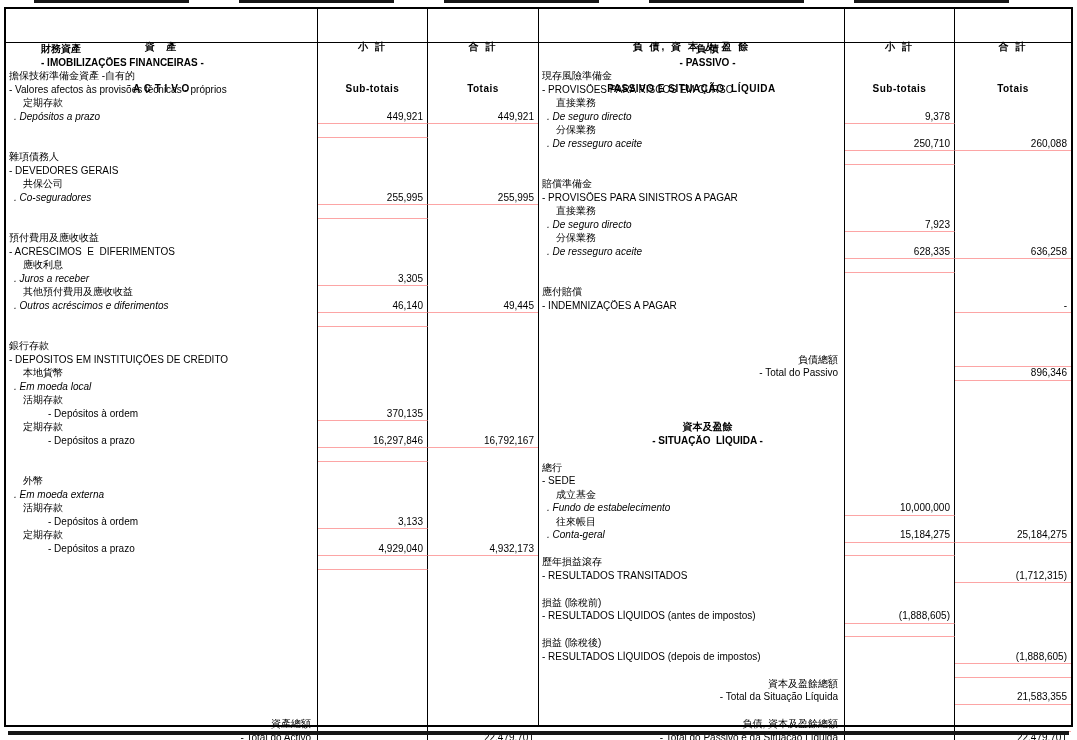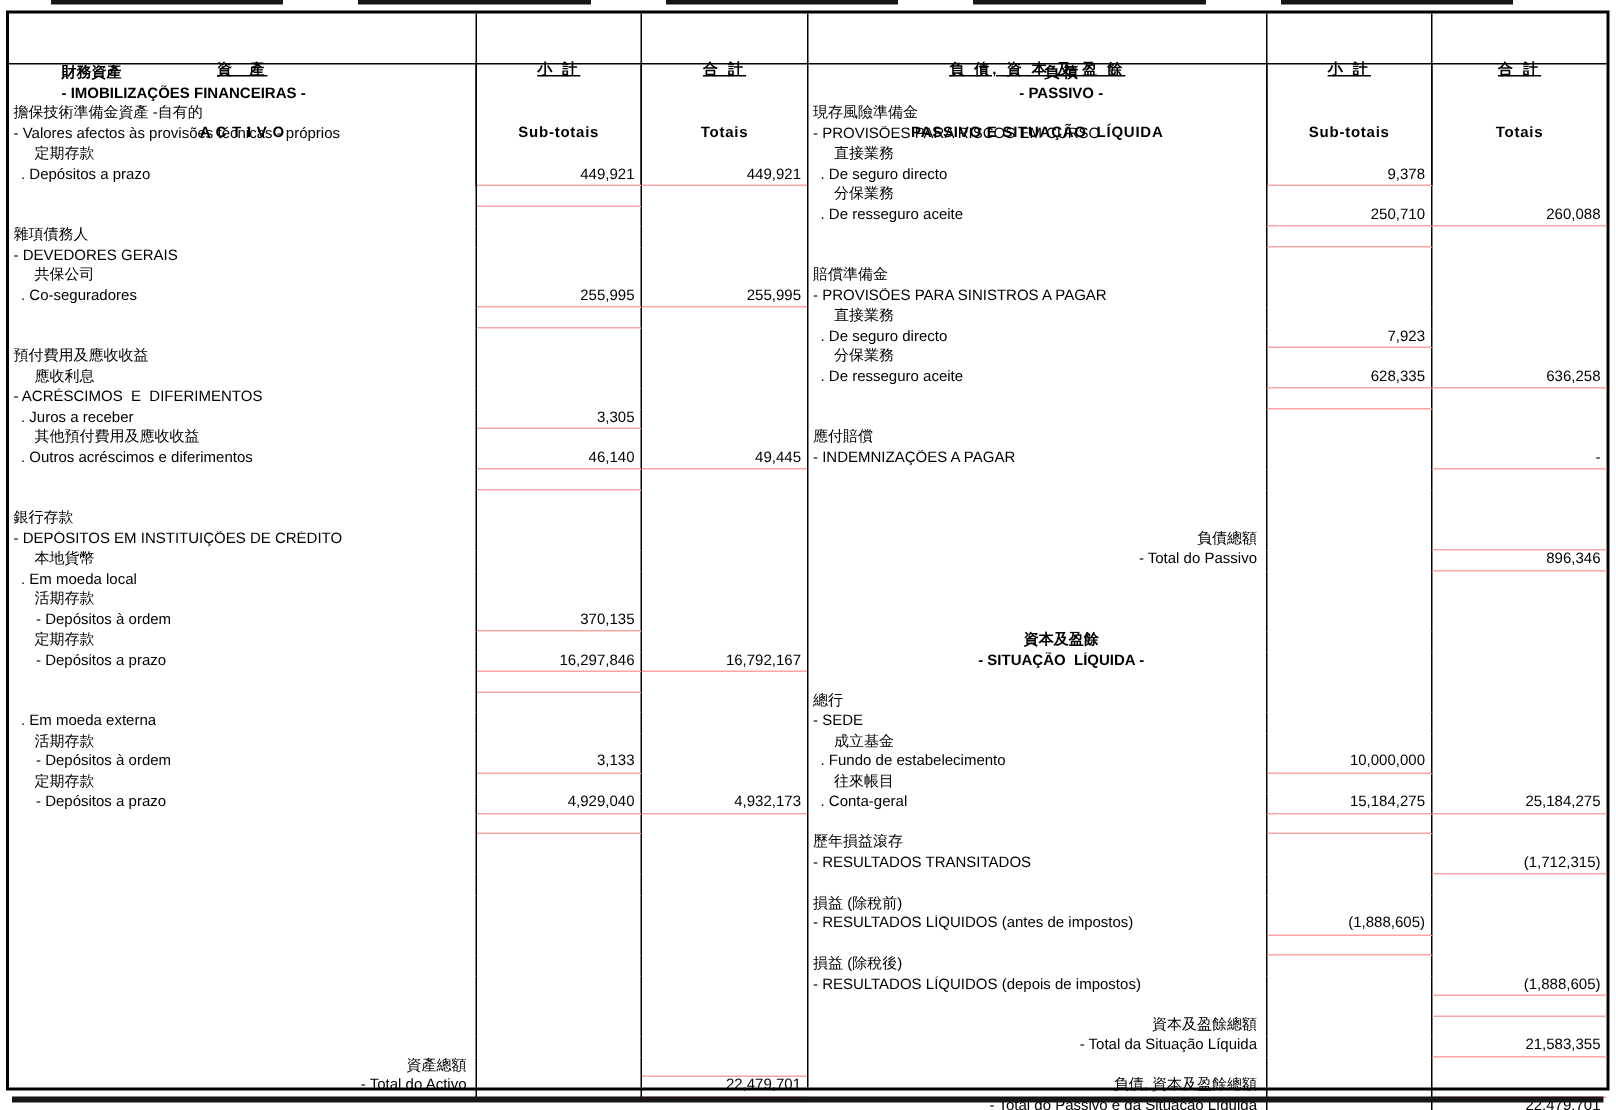--- a/index.html
+++ b/index.html
@@ -33,39 +33,39 @@
   .half-left .thead, .half-left .trow { grid-template-columns: 312px 110px 1fr; }
   .half-right .thead, .half-right .trow { grid-template-columns: 306px 110px 1fr; }
 
   .th {
     border-right: 1px solid #000;
     text-align: center; font-weight: bold;
     font-size: 10px; line-height: 14px; padding-top: 3px;
     white-space: pre;
   }
   .th:last-child { border-right: none; }
-  .th .cn { display: block; letter-spacing: 2px; text-decoration: underline; }
+  .th .cn { display: block; letter-spacing: 2px; }
   .th .pt { display: block; letter-spacing: 0.5px; }
 
   .tbody { flex: 1; display: grid; grid-auto-rows: 1fr; }
   .trow { display: grid; }
   .cell {
     border-right: 1px solid #000;
     font-size: 10px; line-height: 12.5px;
     white-space: pre; overflow: hidden;
   }
   .cell:last-child { border-right: none; }
   .c-label { padding-left: 3px; }
   .c-num { text-align: right; padding-right: 4px; }
   .bline { border-bottom: 1px solid #fca5a5; }
   .bold { font-weight: bold; margin-left: 32px; }
   .a-c { text-align: center; padding-left: 0; }
   .a-r { text-align: right; padding-right: 6px; }
-  .i1 { padding-left: 8px; }
-  .i2 { padding-left: 18px; }
+  .i1 { padding-left: 8px; font-style: italic; }
+  .i2 { padding-left: 2px; margin-left: 40px; }
   .i3 { padding-left: 17px; }
 </style>
 </head>
 <body>
 
 <div class="sheet">
   <div class="scan-top"></div>
 
   <div class="table-wrap">
 
@@ -154,26 +154,26 @@
             <div class="cell c-label"></div>
             <div class="cell c-num"></div>
             <div class="cell c-num"></div>
           </div>
           <div class="trow">
             <div class="cell c-label">預付費用及應收收益</div>
             <div class="cell c-num"></div>
             <div class="cell c-num"></div>
           </div>
           <div class="trow">
+            <div class="cell c-label">- ACRÉSCIMOS  E  DIFERIMENTOS</div>
+            <div class="cell c-num"></div>
+            <div class="cell c-num"></div>
+          </div>
+          <div class="trow">
             <div class="cell c-label i3">應收利息</div>
-            <div class="cell c-num"></div>
-            <div class="cell c-num"></div>
-          </div>
-          <div class="trow">
-            <div class="cell c-label">- ACRÉSCIMOS  E  DIFERIMENTOS</div>
             <div class="cell c-num"></div>
             <div class="cell c-num"></div>
           </div>
           <div class="trow">
             <div class="cell c-label i1">. Juros a receber</div>
             <div class="cell c-num bline">3,305</div>
             <div class="cell c-num"></div>
           </div>
           <div class="trow">
             <div class="cell c-label i3">其他預付費用及應收收益</div>
@@ -235,20 +235,25 @@
             <div class="cell c-num bline">16,297,846</div>
             <div class="cell c-num bline">16,792,167</div>
           </div>
           <div class="trow">
             <div class="cell c-label"></div>
             <div class="cell c-num bline"></div>
             <div class="cell c-num"></div>
           </div>
           <div class="trow">
             <div class="cell c-label"></div>
+            <div class="cell c-num"></div>
+            <div class="cell c-num"></div>
+          </div>
+          <div class="trow">
+            <div class="cell c-label i3">外幣</div>
             <div class="cell c-num"></div>
             <div class="cell c-num"></div>
           </div>
           <div class="trow">
             <div class="cell c-label i1">. Em moeda externa</div>
             <div class="cell c-num"></div>
             <div class="cell c-num"></div>
           </div>
           <div class="trow">
             <div class="cell c-label i3">活期存款</div>

